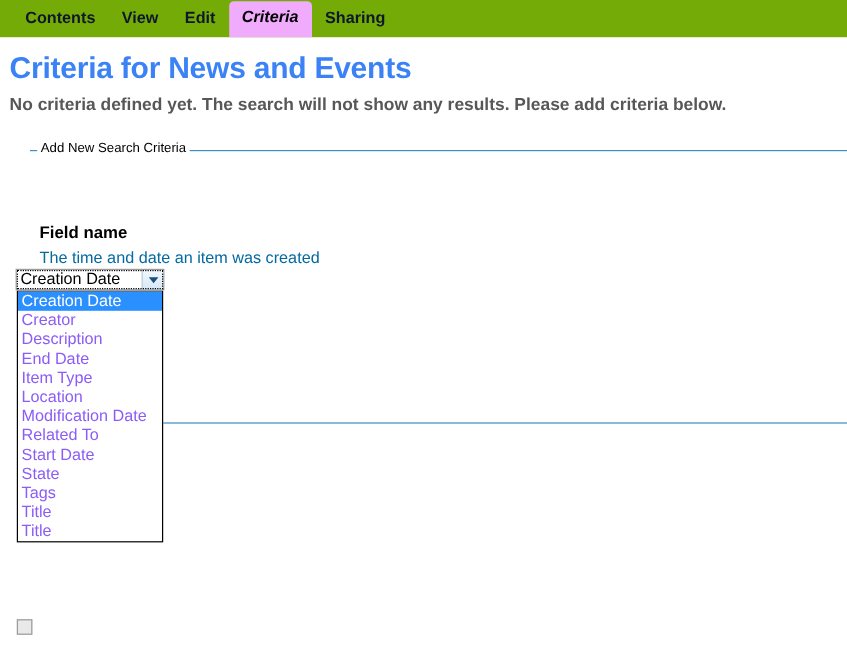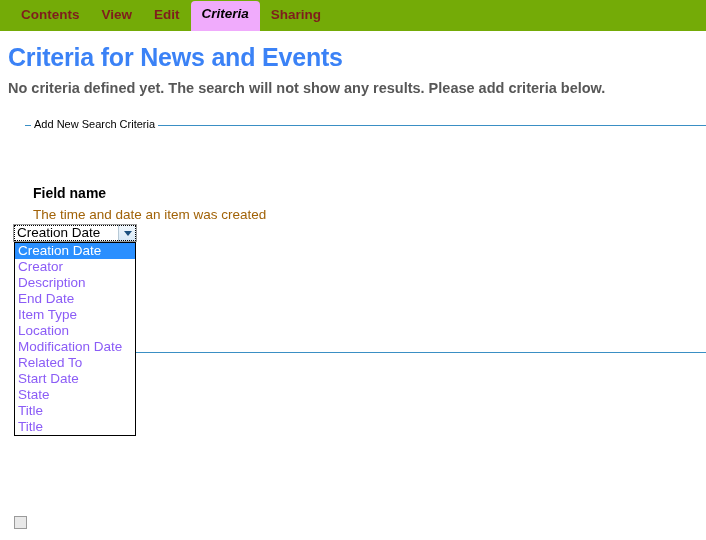--- a/index.html
+++ b/index.html
@@ -31,21 +31,21 @@
     left: 10px;
     top: 0;
     height: 31px;
     display: flex;
     align-items: flex-end;
   }
   .tab {
     font-family: "Liberation Sans", sans-serif;
     font-size: 13.5px;
     font-weight: bold;
-    color: #7f1d1d;
+    color: #0f172a;
     padding: 5px 11px 8px 11px;
     line-height: 16px;
     white-space: nowrap;
     cursor: pointer;
     border-radius: 4px 4px 0 0;
   }
   .tab.active {
     background: #f0abfc;
     color: #000000;
     padding-bottom: 9px;
@@ -113,21 +113,21 @@
     font-weight: bold;
     color: #000000;
     line-height: 17px;
   }
   .field-help {
     position: absolute;
     left: 8px;
     top: 80px;
     font-family: "Liberation Sans", sans-serif;
     font-size: 13.5px;
-    color: #a16207;
+    color: #0369a1;
     line-height: 17px;
   }
 
   
   .select-box {
     position: absolute;
     left: 13px;
     top: 193px;
     width: 124px;
     height: 18px;
@@ -249,20 +249,21 @@
       <li class="dd-item selected">Creation Date</li>
       <li class="dd-item">Creator</li>
       <li class="dd-item">Description</li>
       <li class="dd-item">End Date</li>
       <li class="dd-item">Item Type</li>
       <li class="dd-item">Location</li>
       <li class="dd-item">Modification Date</li>
       <li class="dd-item">Related To</li>
       <li class="dd-item">Start Date</li>
       <li class="dd-item">State</li>
+      <li class="dd-item">Tags</li>
       <li class="dd-item">Title</li>
       <li class="dd-item">Title</li>
     </ul>
 
   <div class="check-row">
     <span class="cbx"></span>
   </div>
 
 </div>
 

